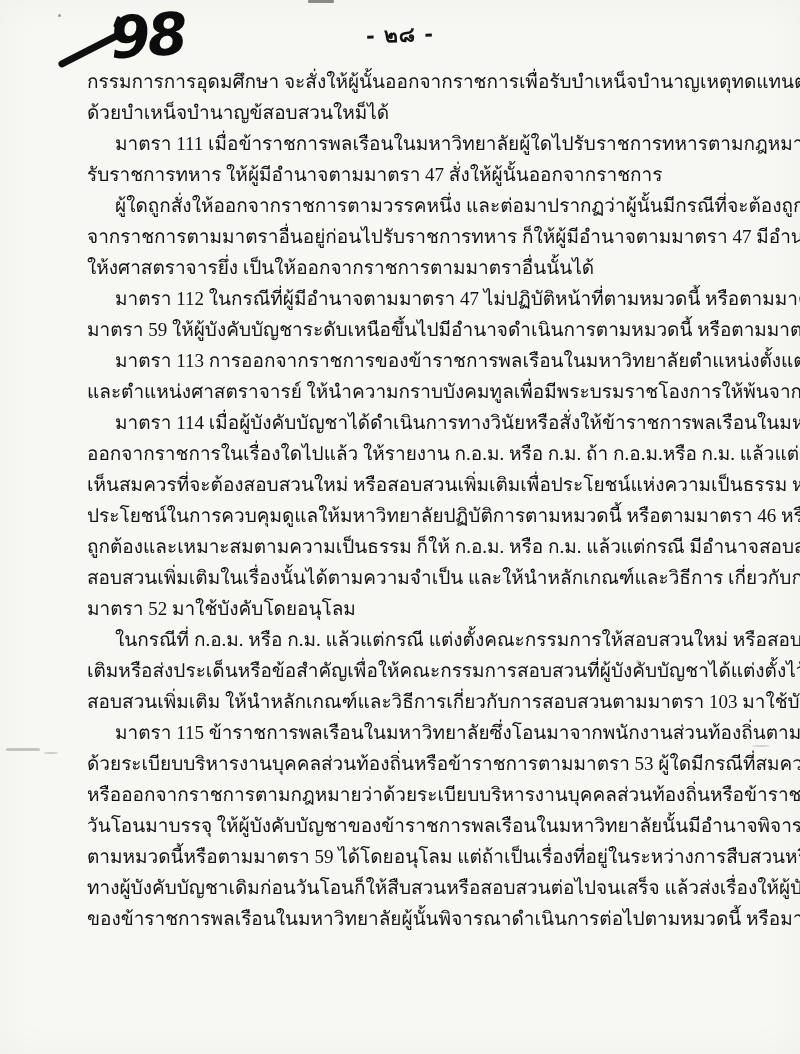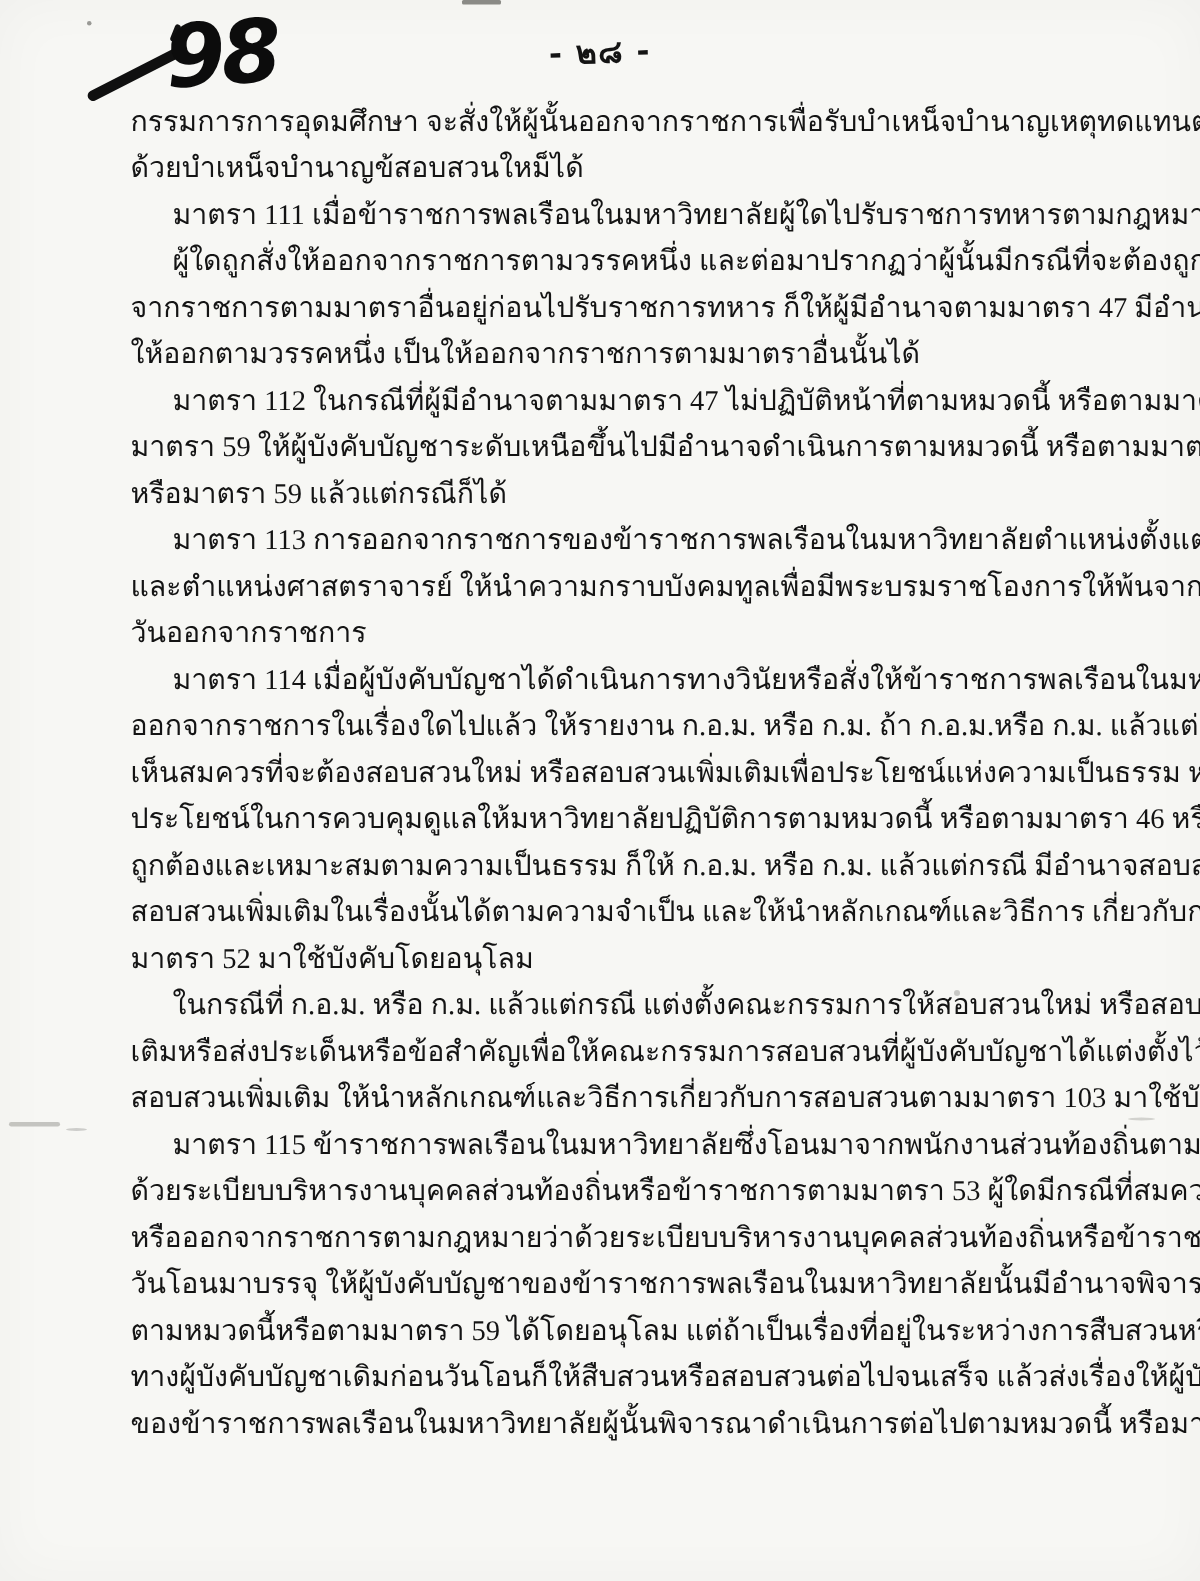--- a/index.html
+++ b/index.html
@@ -76,29 +76,28 @@
   </div>
 
   <div class="hw-number">98</div>
 
   <div class="header-number">- ๒๘ -</div>
 
   <div class="text-block" id="text-block">
       <div class="line">กรรมการการอุดมศึกษา จะสั่งให้ผู้นั้นออกจากราชการเพื่อรับบำเหน็จบำนาญเหตุทดแทนตามกฎหมายว่า</div>
       <div class="line">ด้วยบำเหน็จบำนาญข้สอบสวนใหม็ได้</div>
       <div class="line indent">มาตรา 111 เมื่อข้าราชการพลเรือนในมหาวิทยาลัยผู้ใดไปรับราชการทหารตามกฎหมายว่าด้วยการ</div>
+      <div class="line">รับราชการทหาร ให้ผู้มีอำนาจตามมาตรา 47 สั่งให้ผู้นั้นออกจากราชการ</div>
       <div class="line indent">ผู้ใดถูกสั่งให้ออกจากราชการตามวรรคหนึ่ง และต่อมาปรากฏว่าผู้นั้นมีกรณีที่จะต้องถูกสั่งให้ออก</div>
       <div class="line">จากราชการตามมาตราอื่นอยู่ก่อนไปรับราชการทหาร ก็ให้ผู้มีอำนาจตามมาตรา 47 มีอำนาจเปลี่ยนแปลงคำสั่ง</div>
-      <div class="line">ให้ออกตามวรรคหนึ่ง เป็นให้ออกจากราชการตามมาตราอื่นนั้นได้</div>
+      <div class="line">ให้งศาสตราจารยึ่ง เป็นให้ออกจากราชการตามมาตราอื่นนั้นได้</div>
       <div class="line indent">มาตรา 112 ในกรณีที่ผู้มีอำนาจตามมาตรา 47 ไม่ปฏิบัติหน้าที่ตามหมวดนี้ หรือตามมาตรา 46 หรือ</div>
       <div class="line">มาตรา 59 ให้ผู้บังคับบัญชาระดับเหนือขึ้นไปมีอำนาจดำเนินการตามหมวดนี้ หรือตามมาตรา 46</div>
-      <div class="line">หรือมาตรา 59 แล้วแต่กรณีก็ได้</div>
       <div class="line indent">มาตรา 113 การออกจากราชการของข้าราชการพลเรือนในมหาวิทยาลัยตำแหน่งตั้งแต่ระดับ 10 ขึ้นไป</div>
       <div class="line">และตำแหน่งศาสตราจารย์ ให้นำความกราบบังคมทูลเพื่อมีพระบรมราชโองการให้พ้นจากตำแหน่งนับแต่</div>
-      <div class="line">วันออกจากราชการ</div>
       <div class="line indent">มาตรา 114 เมื่อผู้บังคับบัญชาได้ดำเนินการทางวินัยหรือสั่งให้ข้าราชการพลเรือนในมหาวิทยาลัย</div>
       <div class="line">ออกจากราชการในเรื่องใดไปแล้ว ให้รายงาน ก.อ.ม. หรือ ก.ม. ถ้า ก.อ.ม.หรือ ก.ม. แล้วแต่กรณี พิจารณา</div>
       <div class="line">เห็นสมควรที่จะต้องสอบสวนใหม่ หรือสอบสวนเพิ่มเติมเพื่อประโยชน์แห่งความเป็นธรรม หรือเพื่อ</div>
       <div class="line">ประโยชน์ในการควบคุมดูแลให้มหาวิทยาลัยปฏิบัติการตามหมวดนี้ หรือตามมาตรา 46 หรือมาตรา 59 โดย</div>
       <div class="line">ถูกต้องและเหมาะสมตามความเป็นธรรม ก็ให้ ก.อ.ม. หรือ ก.ม. แล้วแต่กรณี มีอำนาจสอบสวนใหม่ หรือ</div>
       <div class="line">สอบสวนเพิ่มเติมในเรื่องนั้นได้ตามความจำเป็น และให้นำหลักเกณฑ์และวิธีการ เกี่ยวกับการสอบสวนตาม</div>
       <div class="line">มาตรา 52 มาใช้บังคับโดยอนุโลม</div>
       <div class="line indent">ในกรณีที่ ก.อ.ม. หรือ ก.ม. แล้วแต่กรณี แต่งตั้งคณะกรรมการให้สอบสวนใหม่ หรือสอบสวนเพิ่ม</div>
       <div class="line">เติมหรือส่งประเด็นหรือข้อสำคัญเพื่อให้คณะกรรมการสอบสวนที่ผู้บังคับบัญชาได้แต่งตั้งไว้เดิมทำการ</div>
       <div class="line">สอบสวนเพิ่มเติม ให้นำหลักเกณฑ์และวิธีการเกี่ยวกับการสอบสวนตามมาตรา 103 มาใช้บังคับโดยอนุโลม</div>

